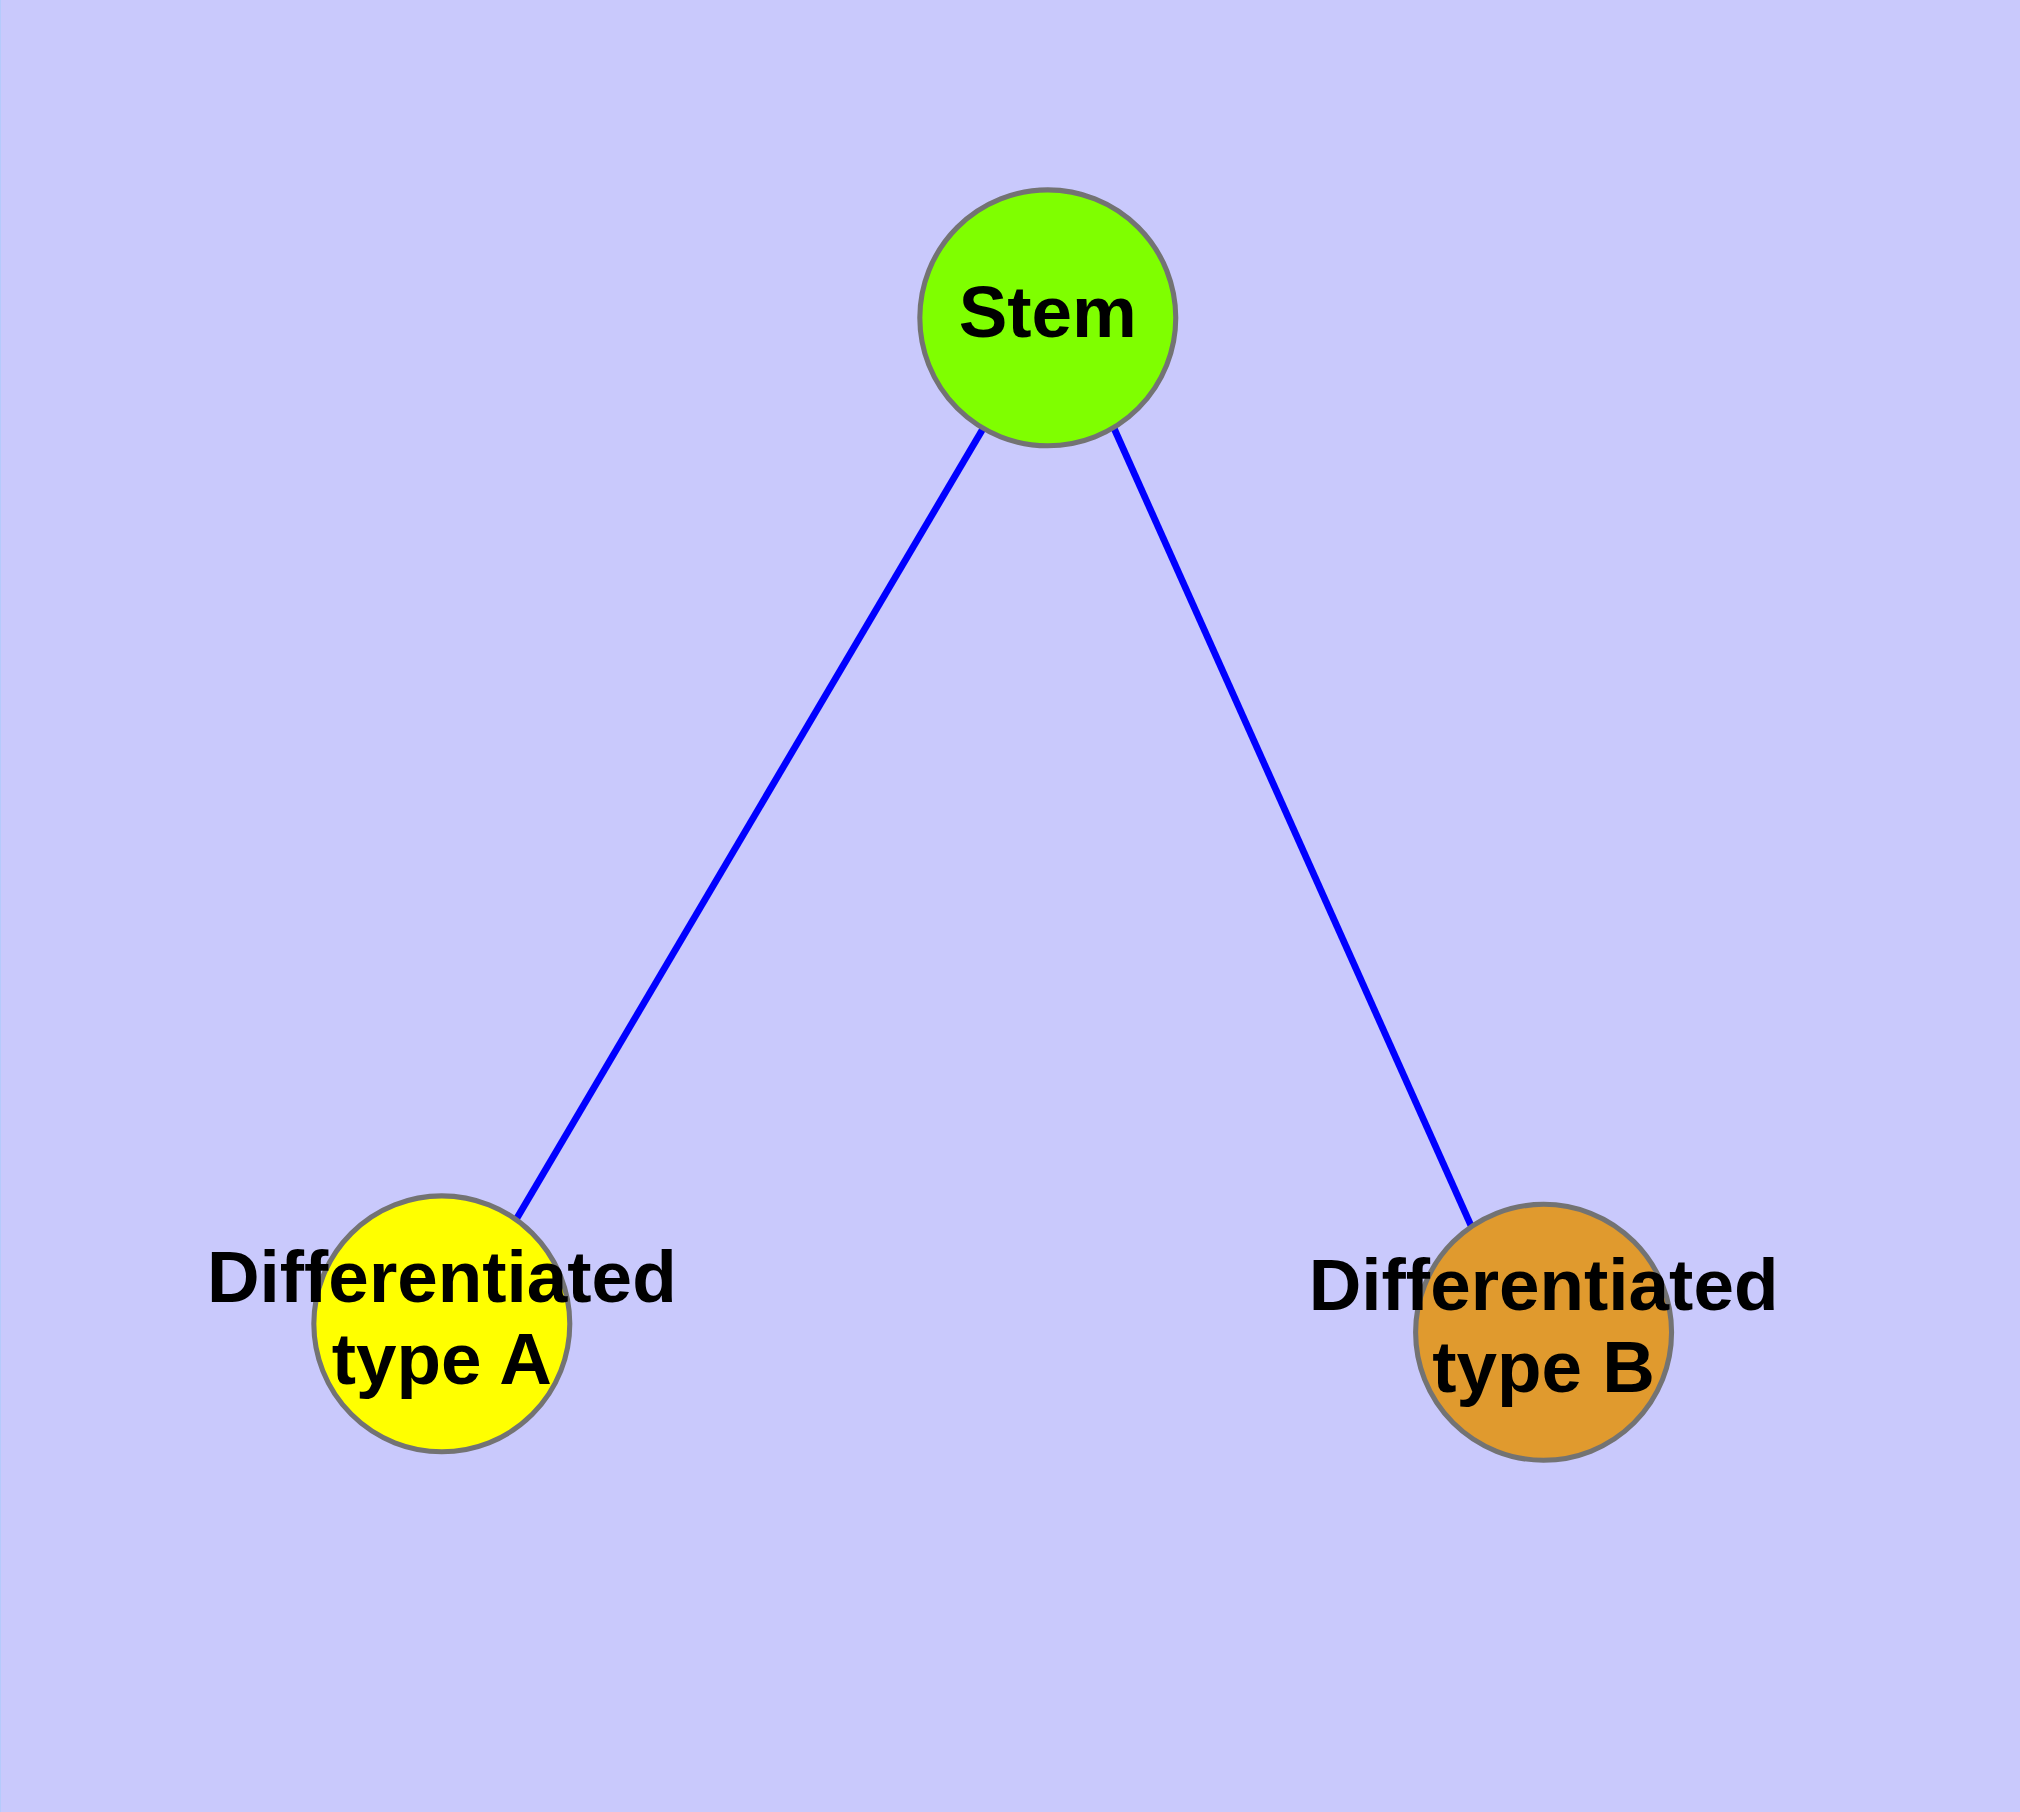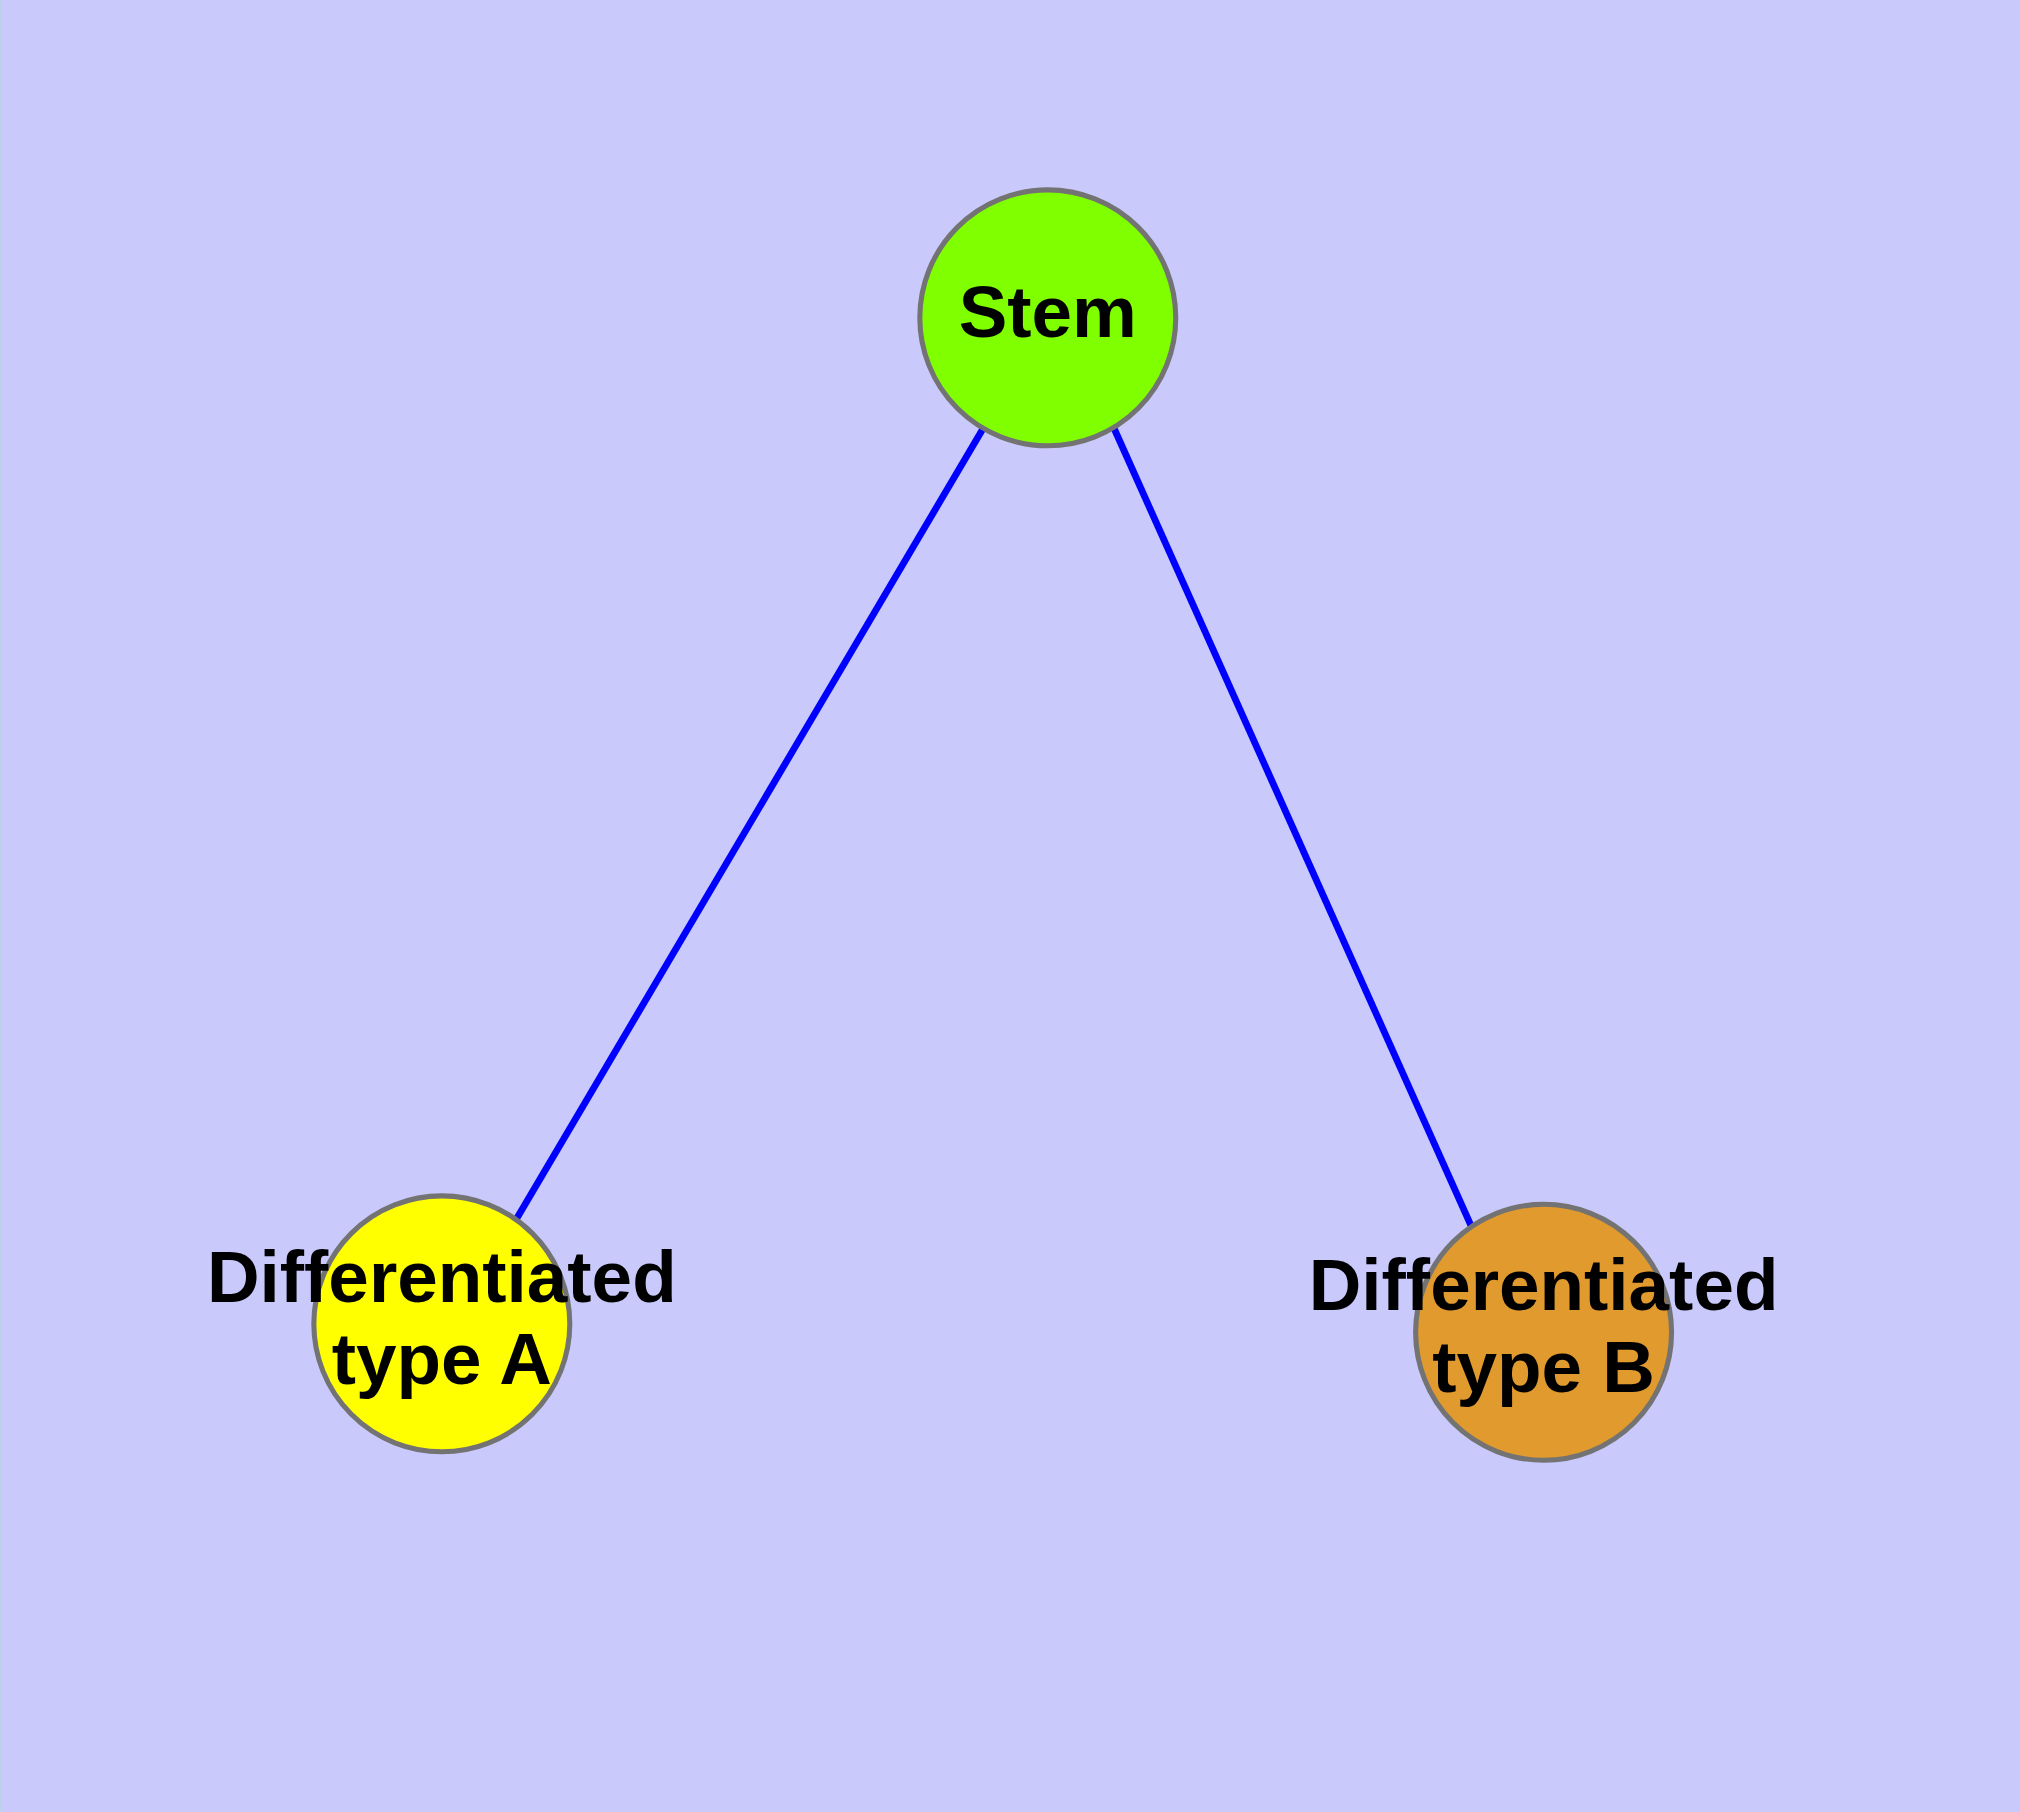--- a/index.html
+++ b/index.html
@@ -31,21 +31,21 @@
     dominant-baseline: middle;
     paint-order: normal;
   }
   .edge-line {
     stroke-linecap: butt;
   }
 </style>
 </head>
 <body>
 
-<div id="canvas" style="width: 2021px; height: 1812px; background: #86efac;">
+<div id="canvas" style="width: 2021px; height: 1812px; background: #7dd3fc;">
   <svg id="graph-svg" viewBox="0 0 2384 2138" xmlns="http://www.w3.org/2000/svg" style="width: 2021px; height: 1812px;">
 
     <rect id="bg-rect" x="0" y="0" width="2384" height="2138" fill="#C9C9FC"></rect>
 
     <g id="edges-layer">
         <line class="edge-line" x1="1160" y1="505" x2="608" y2="1440" stroke="#0000FF" stroke-width="8"></line>
         <line class="edge-line" x1="1314" y1="505" x2="1738" y2="1452" stroke="#0000FF" stroke-width="8"></line>
       </g>
     <g id="nodes-layer">
         <circle cx="1236" cy="375" r="151" fill="#7FFF00" stroke="#737373" stroke-width="6"></circle>

